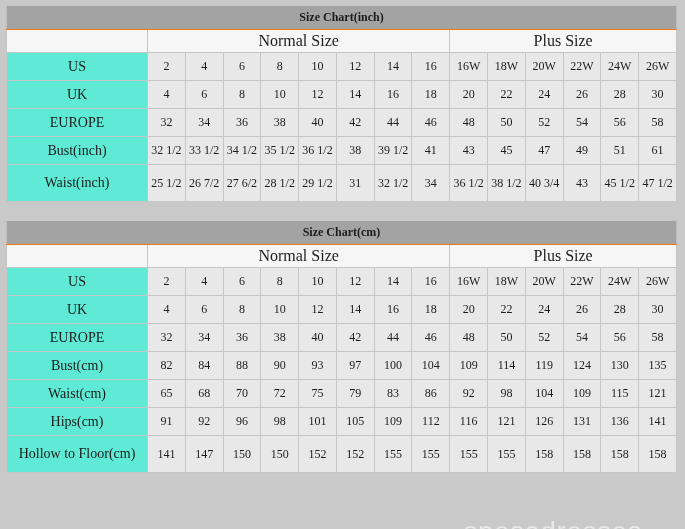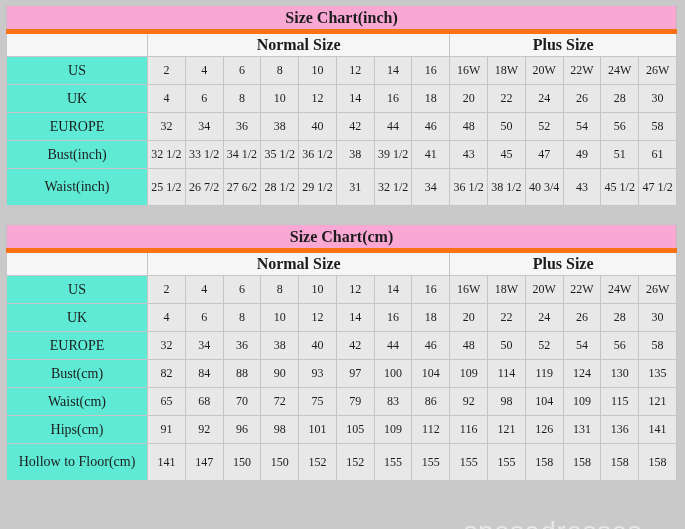--- a/index.html
+++ b/index.html
@@ -26,29 +26,29 @@
   .size-table th, .size-table td {
     border: 1px solid #c6c6c6;
     text-align: center;
     vertical-align: middle;
     padding: 0;
     overflow: hidden;
     white-space: nowrap;
   }
   .title-row th {
     height: 23px;
-    background: #f9a8d4;
-    font-size: 16px;
+    background: #a3a3a3;
+    font-size: 12px;
     font-weight: bold;
-    border-bottom: 5px solid #f97316;
+    border-bottom: 1px solid #f97316;
     border-left: none; border-right: none;
   }
   .group-row th { height: 22px; background: #f6f6f6; }
   .group-row .corner-cell { background: #f6f6f6; border-top: none; }
-  .group-th { font-size: 16px; font-weight: bold; }
+  .group-th { font-size: 16px; font-weight: normal; }
   tbody th.row-label {
     background: #5eead4;
     font-weight: normal;
     font-size: 14px;
   }
   tbody tr { height: 28px; }
   tbody tr:last-child { height: 37px; }
   tbody td {
     background: #e8e8e8;
     font-size: 12px;

